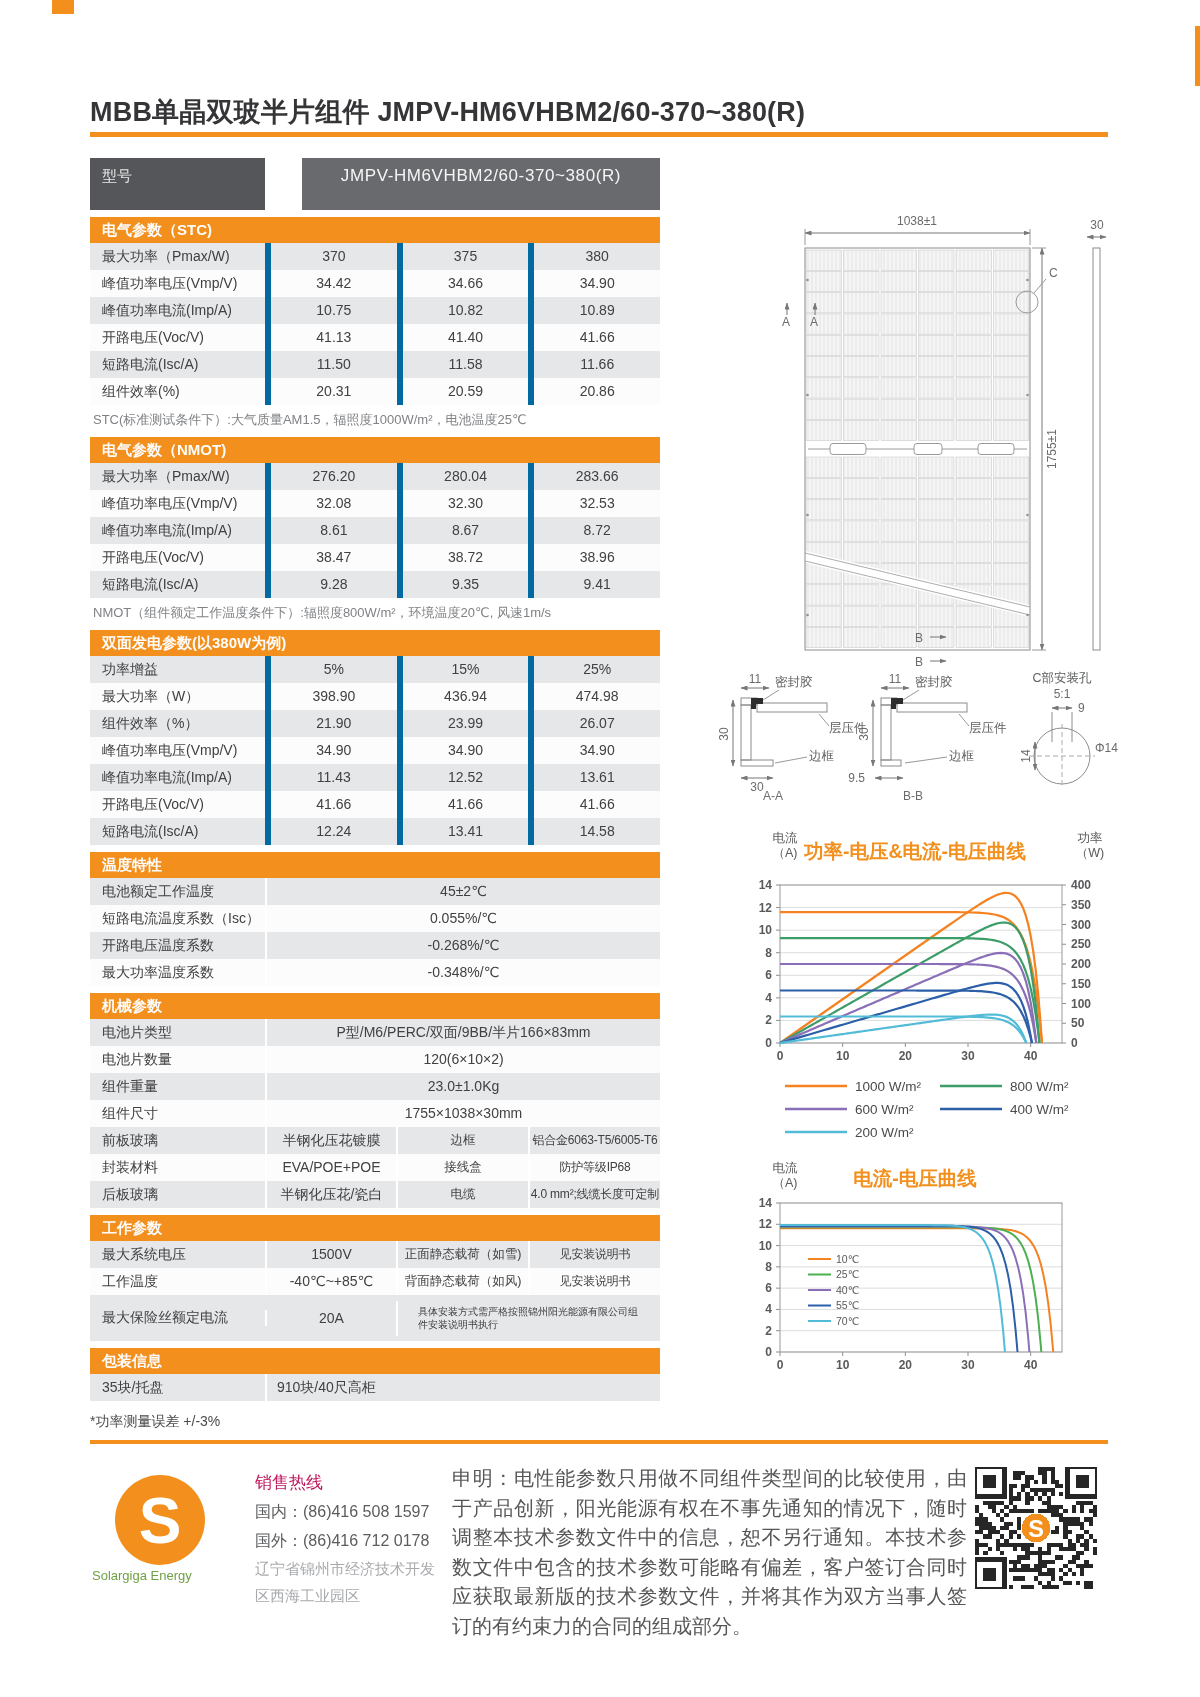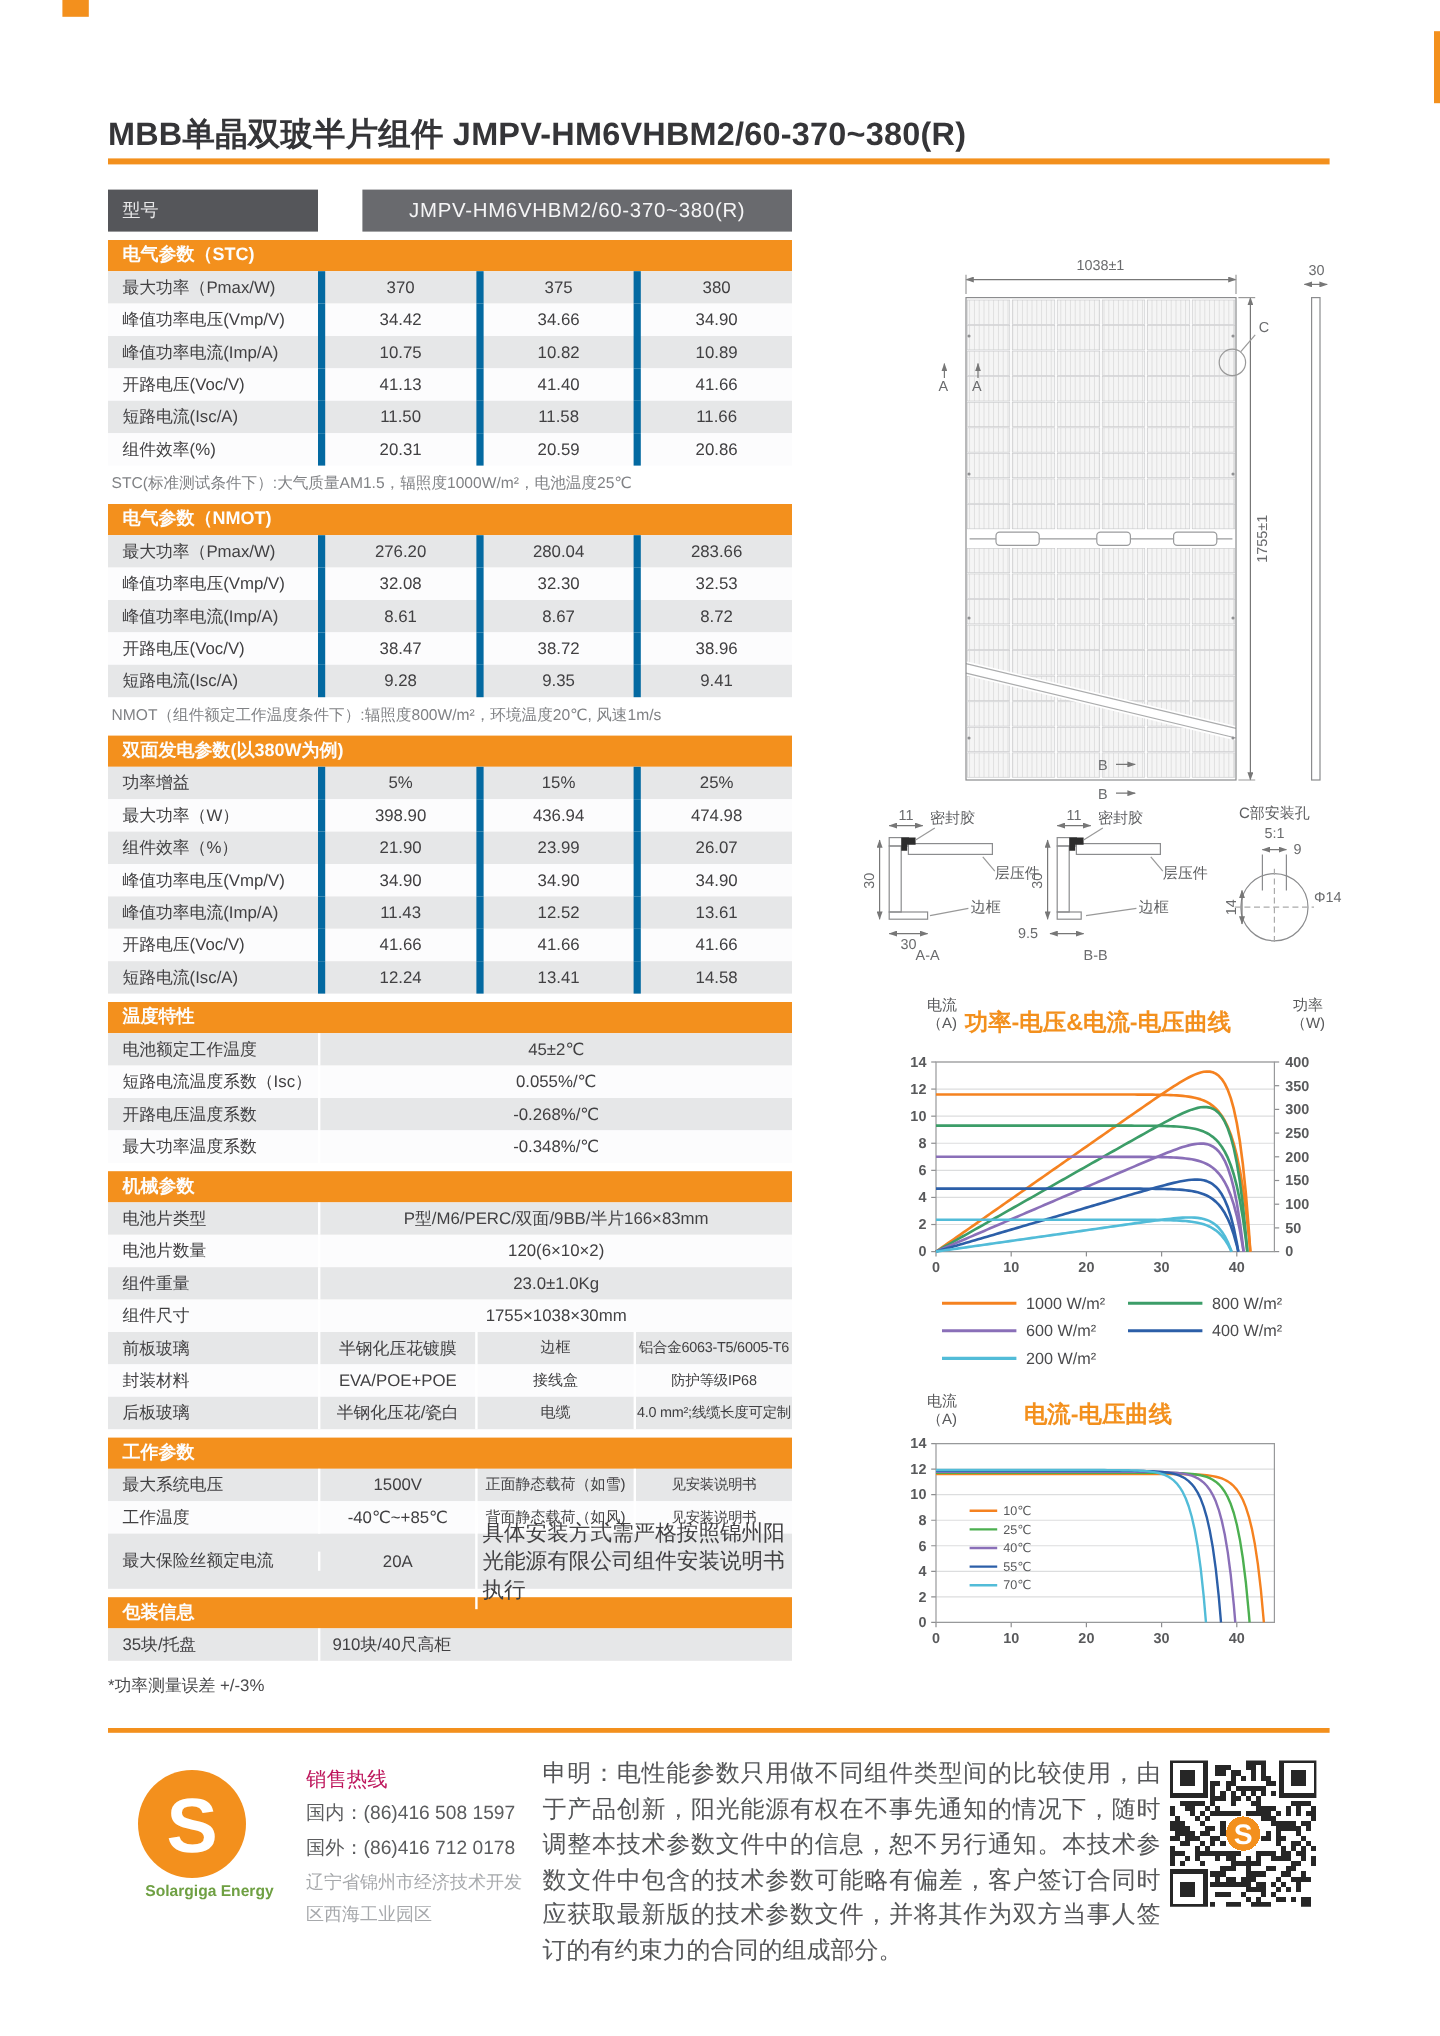--- a/index.html
+++ b/index.html
@@ -4,53 +4,53 @@
 <style>
   html,body{margin:0;padding:0;background:#fff;}
   body{font-family:"Liberation Sans","DejaVu Sans",sans-serif;color:#414042;}
   #page{position:relative;width:1200px;height:1697px;background:#fff;overflow:hidden;}
   .deco{position:absolute;background:#F3901D;}
   #deco-a{left:52px;top:0;width:22px;height:14px;}
   #deco-b{left:1195px;top:26px;width:5px;height:60px;}
   #title{position:absolute;left:90px;top:94px;font-size:27px;font-weight:700;color:#353538;letter-spacing:.2px;}
   #title-rule{position:absolute;left:90px;top:132px;width:1018px;height:5px;background:#F3901D;}
   #leftcol{position:absolute;left:90px;top:158px;width:570px;}
-  #model-row{display:flex;height:35px;gap:37px;}
+  #model-row{display:flex;height:52px;gap:37px;}
   #model-row .mlab{width:175px;background:#55565A;color:#E8E8E9;font-size:15px;line-height:35px;padding-left:12px;box-sizing:border-box;}
   #model-row .mval{flex:1;background:#696A6E;color:#F5F5F6;font-size:17px;line-height:35px;text-align:center;letter-spacing:.6px;}
   .sec-header{margin-top:7px;height:26px;line-height:26px;background:#F3901D;color:#FDFDFD;font-size:15px;font-weight:700;padding-left:12px;}
   .sec-rows .row{display:flex;height:27px;line-height:27px;font-size:14px;}
   .sec-rows .row.tall{height:46px;line-height:normal;align-items:center;}
   .sec-rows .row:nth-child(odd){background:#E6E7E8;}
   .sec-rows .row:nth-child(even){background:#FCFCFD;}
   .cell{box-sizing:border-box;text-align:center;overflow:hidden;}
   .cell.lab{width:175px;text-align:left;padding-left:12px;}
   .cell.val{flex:1 1 0;border-left:6px solid #0369a1;}
   .cell.c131{width:131px;border-left:2px solid #fff;}
   .cell.c132{width:132px;border-left:2px solid #fff;font-size:12.5px;}
   .cell.c132.sm{font-size:12px;letter-spacing:-.2px;}
   .cell.spanv{flex:1 1 0;border-left:2px solid #fff;}
   .cell.leftal{text-align:left;padding-left:10px;}
-  .cell.tallv{width:264px;border-left:2px solid #fff;text-align:left;font-size:18px;line-height:1.35;padding:4px 4px;display:flex;align-items:center;}
+  .cell.tallv{width:264px;border-left:2px solid #fff;text-align:left;font-size:10px;line-height:1.35;padding:4px 20px;display:flex;align-items:center;}
   .tbl-note{font-size:13px;color:#808285;padding:6px 2px 3px 3px;height:16px;}
   #footnote{margin-top:12px;font-size:14px;color:#4A4A4C;}
   #divider{position:absolute;left:90px;top:1440px;width:1018px;height:4px;background:#F3901D;}
   svg text{font-family:"Liberation Sans","DejaVu Sans",sans-serif;}
   .dt{fill:#6A6B6D;font-size:12px;}
   .dl{fill:#5E5F61;font-size:12.5px;}
   .ct{fill:#F3901D;font-size:19.5px;font-weight:700;text-anchor:middle;}
   .axl{fill:#58595B;font-size:12.5px;text-anchor:middle;}
   .tick{fill:#58595B;font-size:12px;font-weight:600;}
   .dwg{stroke:#8B8C8E;fill:none;stroke-width:1;}
   #panel-svg{position:absolute;left:690px;top:185px;}
   #xsec-svg{position:absolute;left:690px;top:668px;}
   #chart1{position:absolute;left:690px;top:800px;}
   #chart2{position:absolute;left:690px;top:1158px;}
   #logo-svg{position:absolute;left:112px;top:1472px;}
-  #logo-text{position:absolute;left:92px;top:1568px;width:136px;text-align:right;font-size:13px;font-weight:700;color:#6FA043;}
+  #logo-text{position:absolute;left:92px;top:1568px;width:136px;text-align:left;font-size:13px;font-weight:400;color:#6FA043;}
   #contact{position:absolute;left:255px;top:1468px;width:188px;}
   #contact div{line-height:29px;}
   #contact .hot{color:#be185d;font-size:17px;}
   #contact .tel{color:#5B5C5E;font-size:16px;}
   #contact .addr{color:#A7A9AC;font-size:15px;line-height:27px;}
   #declaration{position:absolute;left:452px;top:1464px;width:515px;font-size:20px;line-height:29.5px;color:#555658;text-align:justify;}
   #qr-svg{position:absolute;left:975px;top:1467px;}
 </style>
 </head>
 <body>

